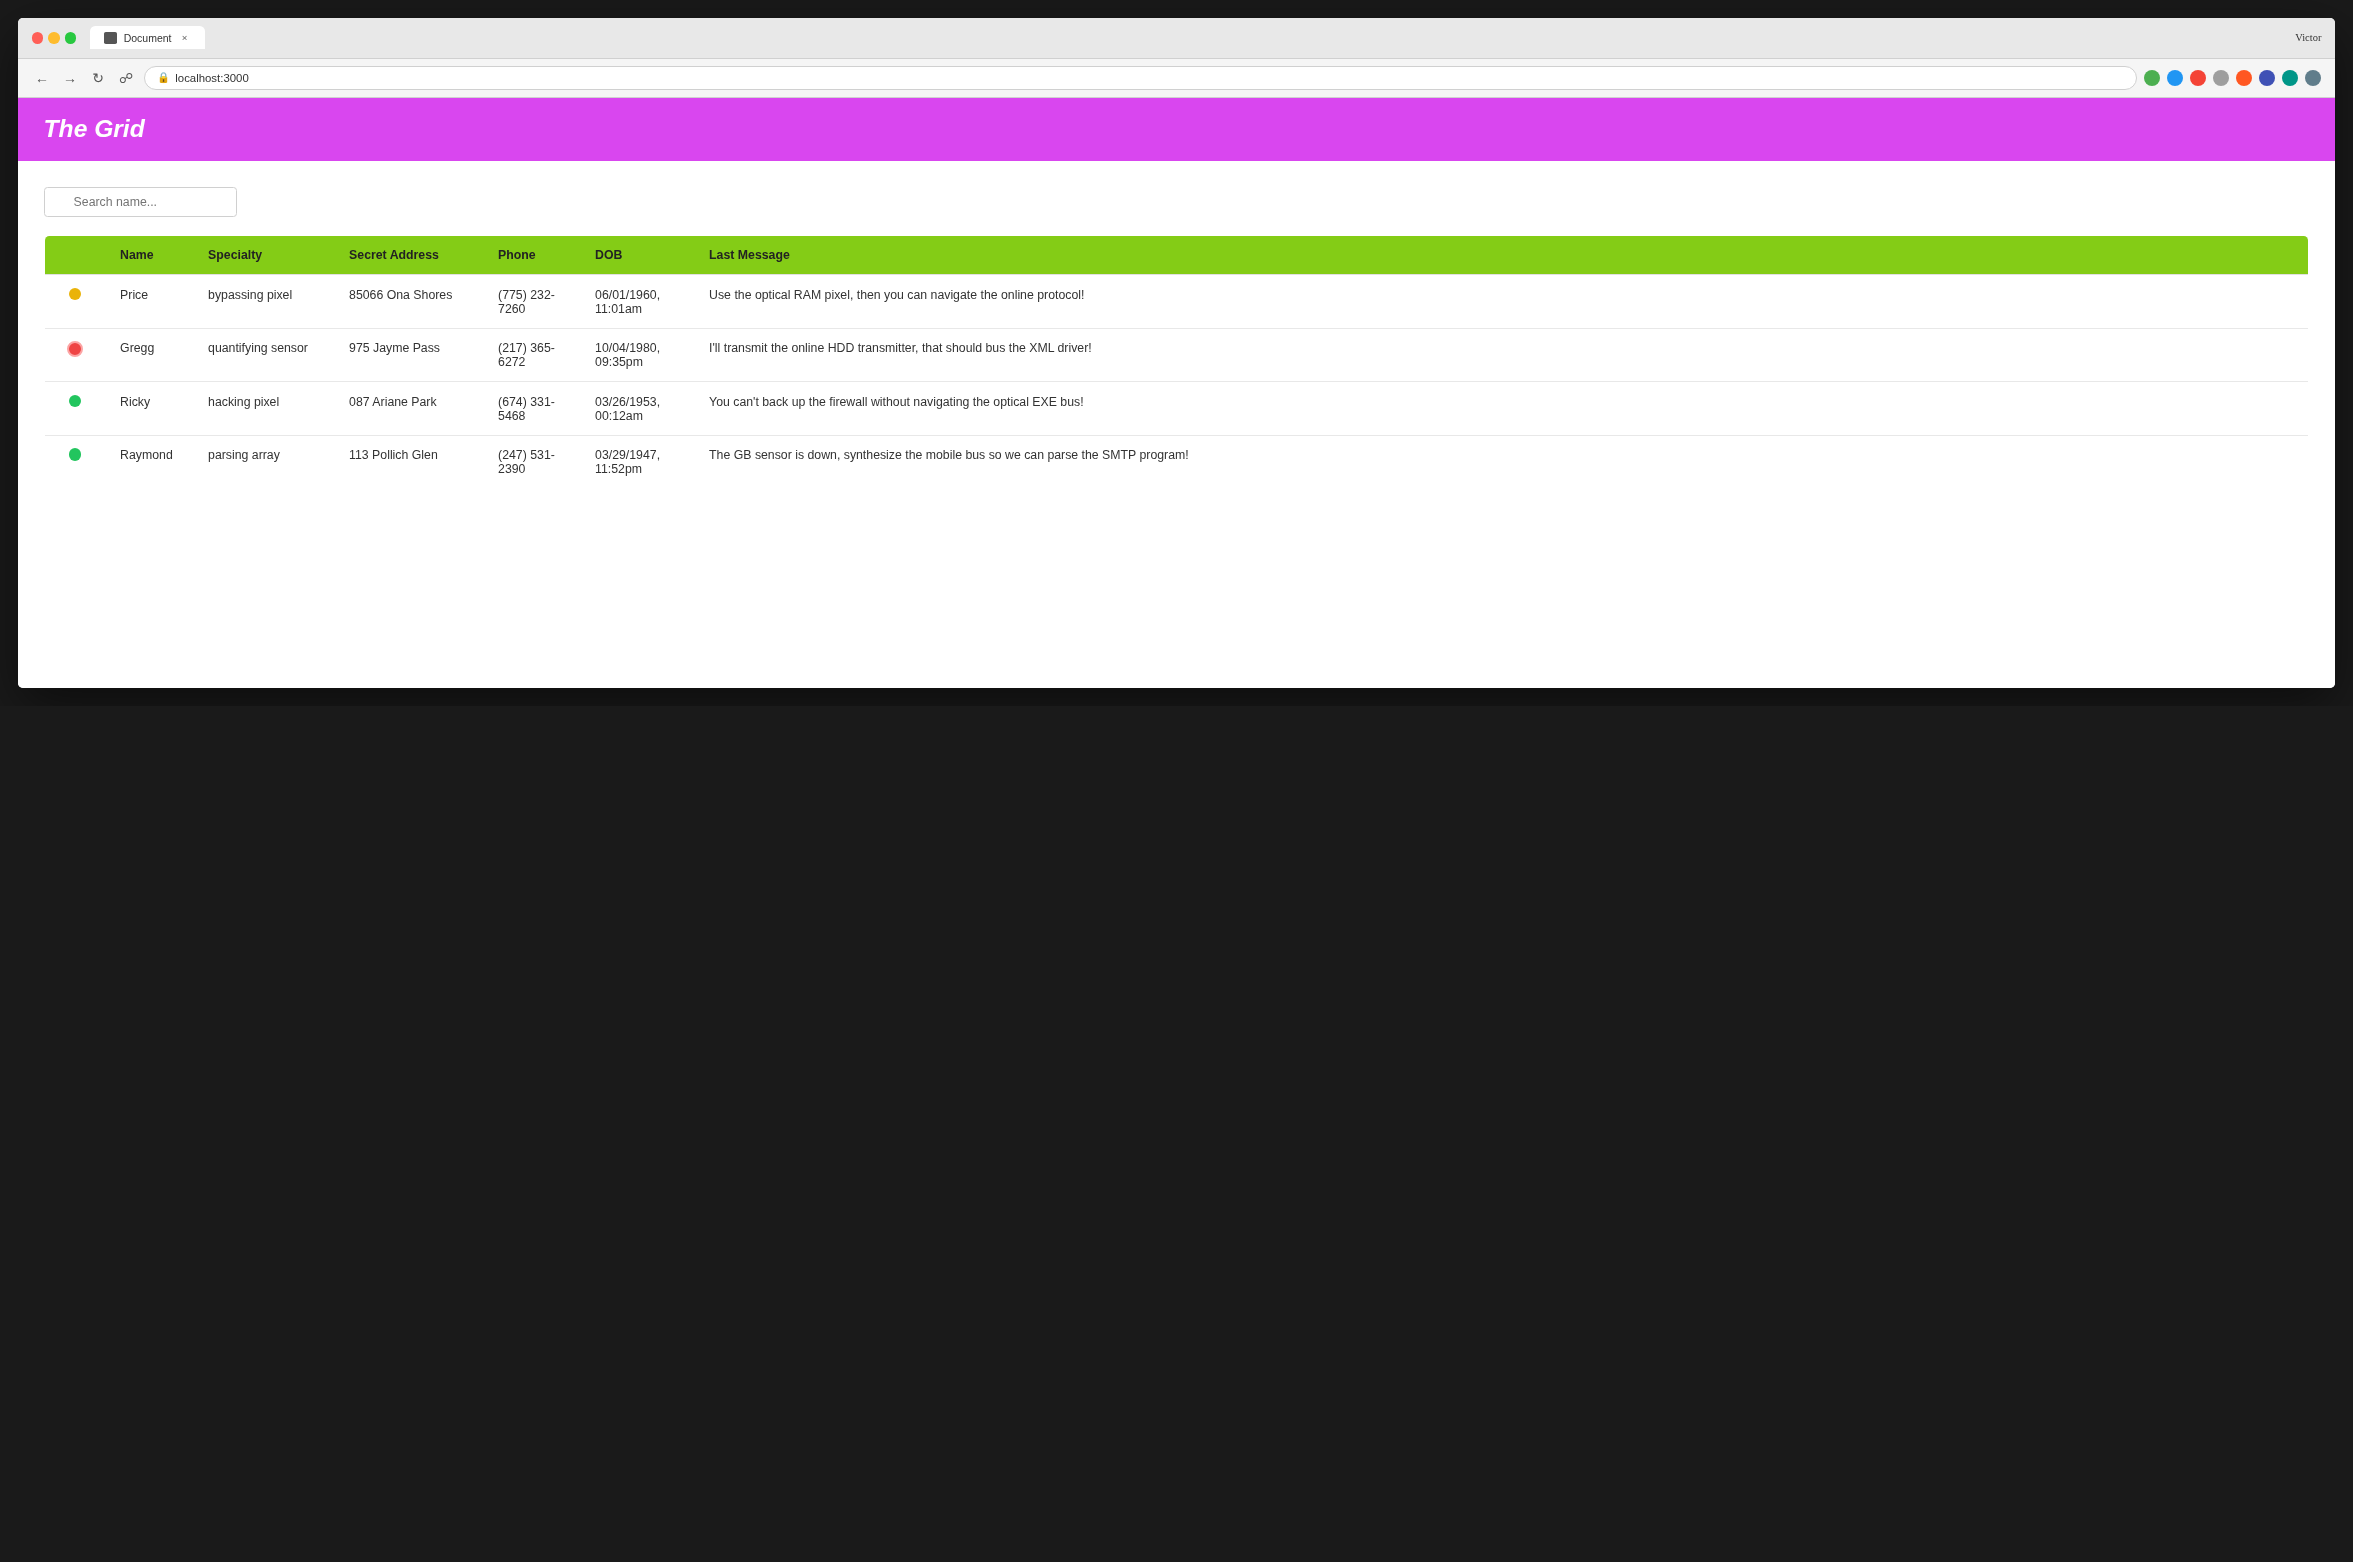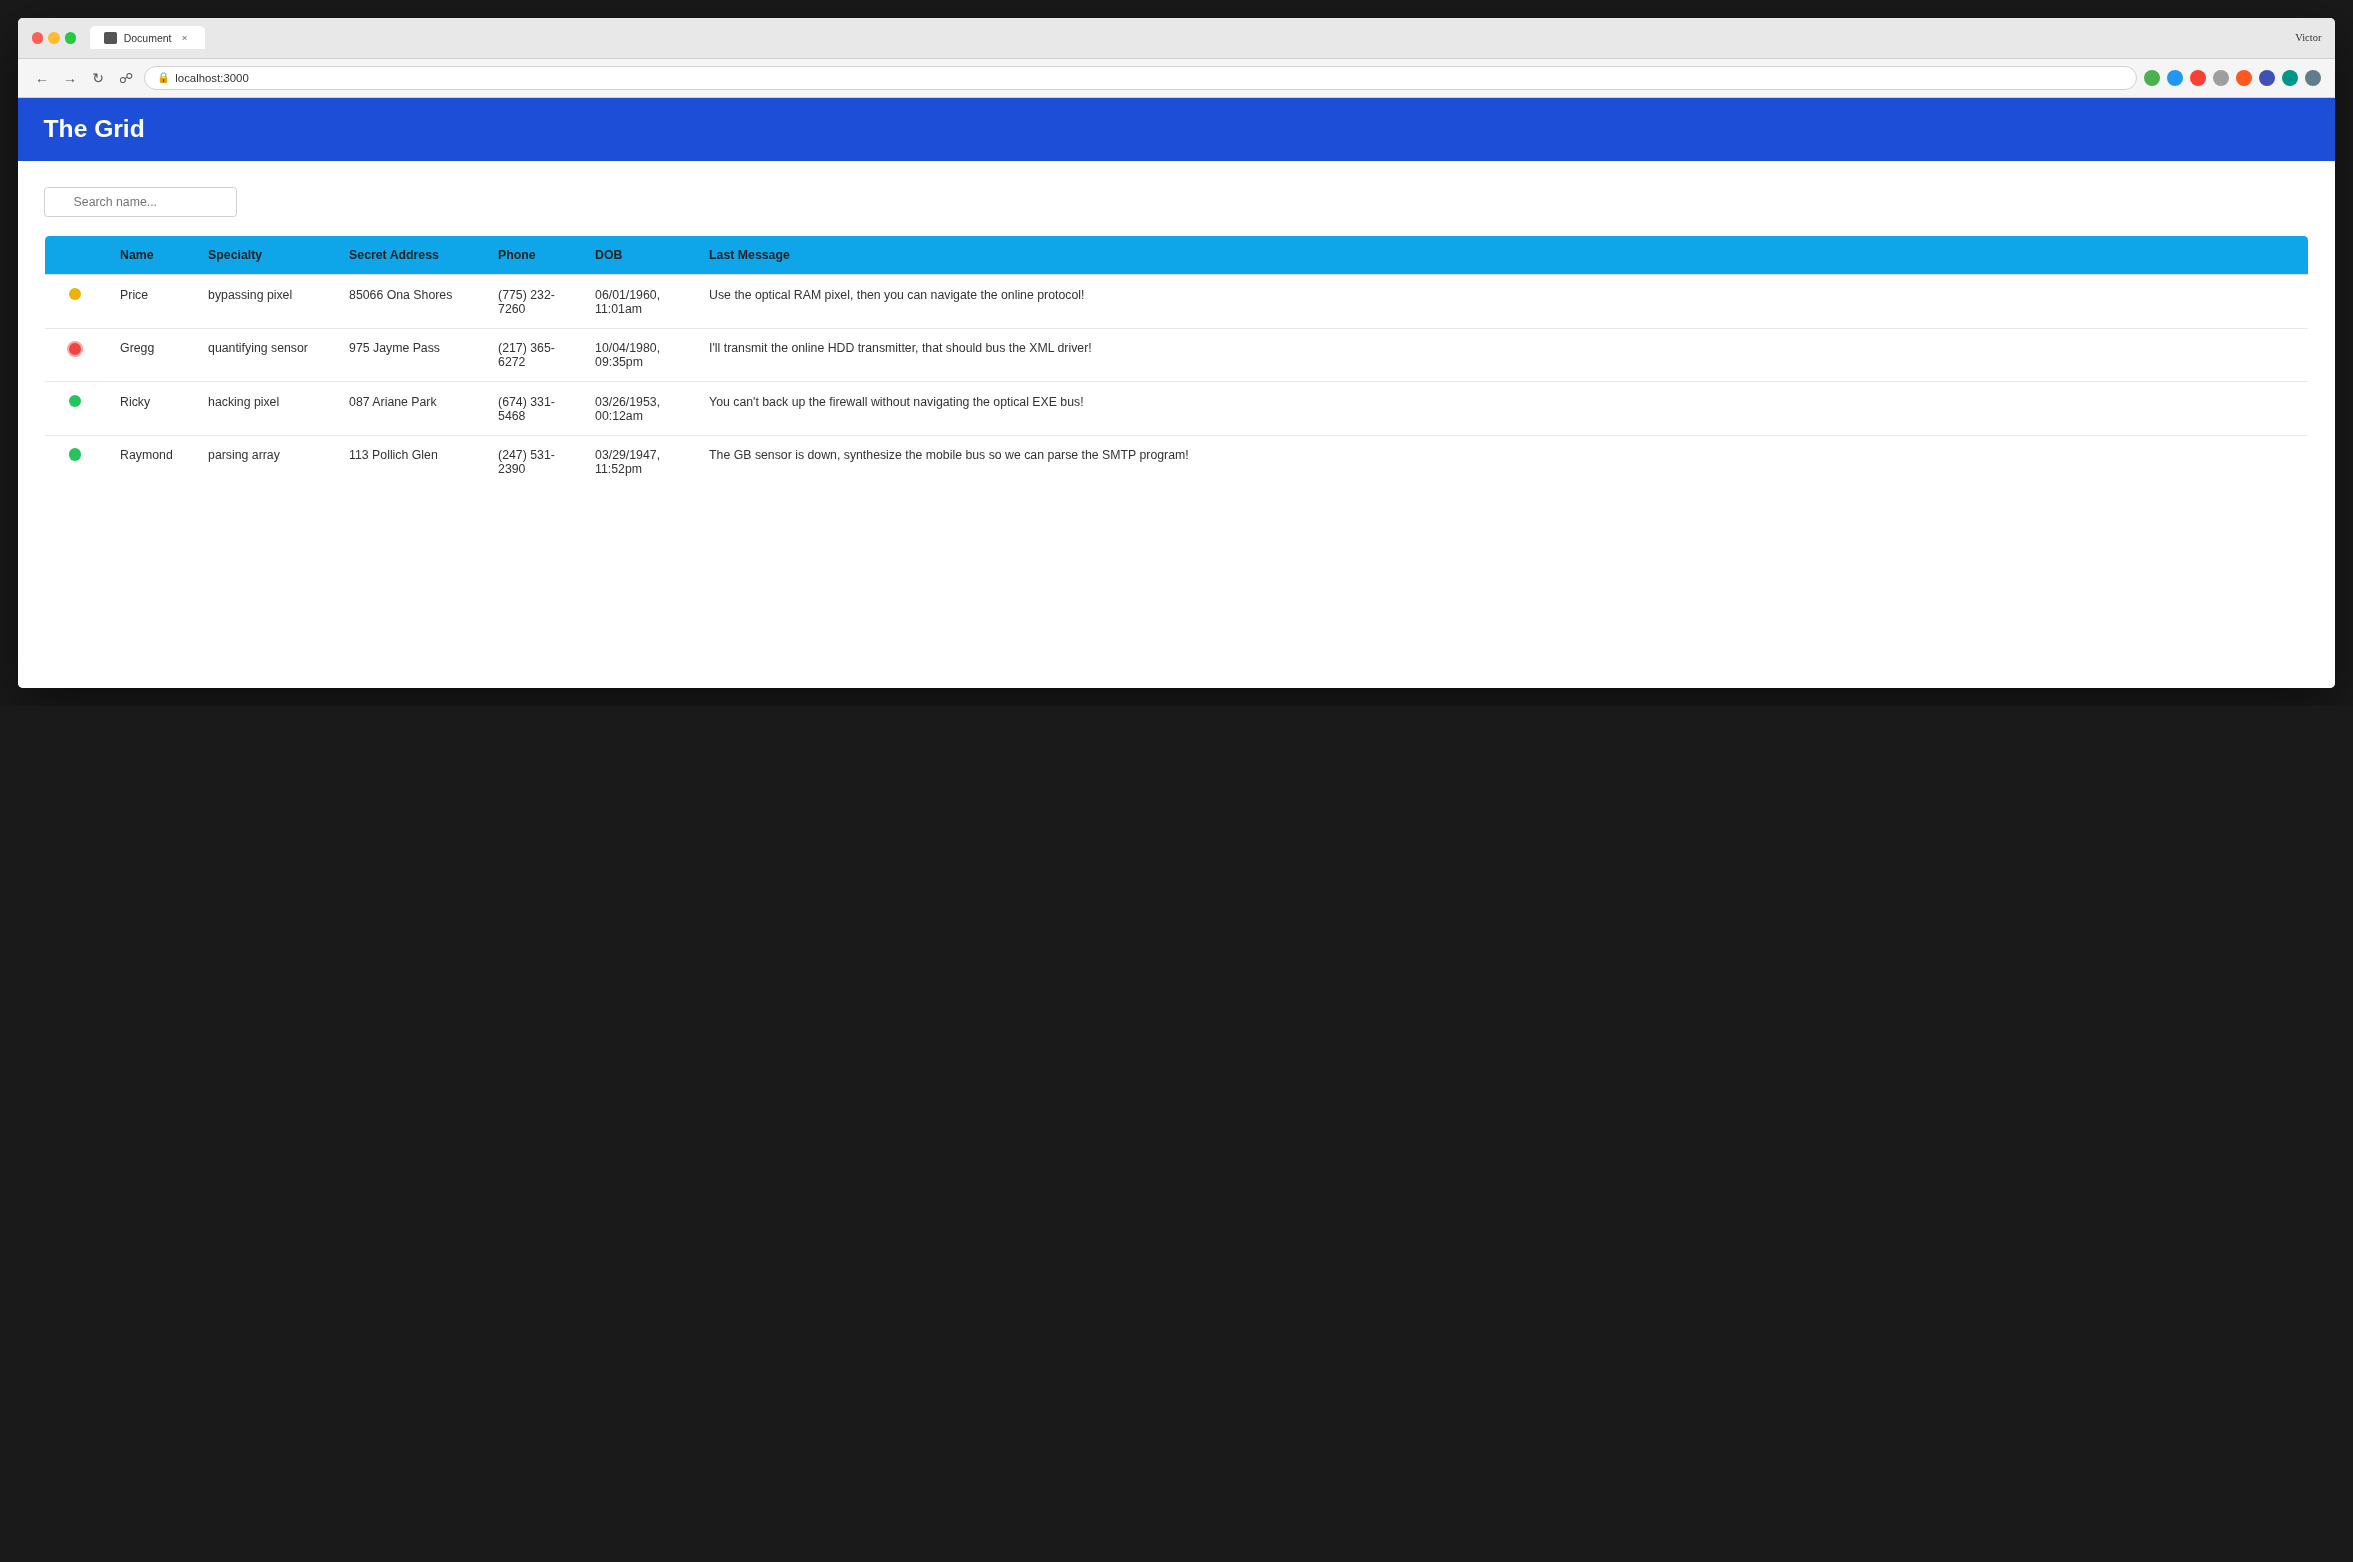--- a/index.html
+++ b/index.html
@@ -131,22 +131,23 @@
     .ti-2 { background: #2196F3; }
     .ti-3 { background: #f44336; }
     .ti-4 { background: #9E9E9E; }
     .ti-5 { background: #FF5722; }
     .ti-6 { background: #3F51B5; }
     .ti-7 { background: #009688; }
     .ti-8 { background: #607D8B; }
 
     
     .app-header {
-      background: #1d4ed8;
+      background: #d946ef;
       padding: 17.6px 26px;
+      font-style: italic;
     }
     .app-header h1 {
       color: #fff;
       font-size: 24.6px;
       font-weight: 700;
     }
 
     .app-body {
       background: #fff;
       padding: 26px;
@@ -168,21 +169,21 @@
 
     
     .data-table {
       width: 100%;
       border-collapse: collapse;
       border: 0.9px solid #e0e0e0;
       border-radius: 5.3px;
       overflow: hidden;
     }
     .data-table th {
-      background: #0ea5e9;
+      background: #84cc16;
       padding: 12.3px 14px;
       text-align: left;
       font-weight: 600;
       font-size: 12.3px;
       color: #222;
       border-bottom: 0.9px solid #e0e0e0;
     }
     .data-table td {
       padding: 12.3px 14px;
       border-bottom: 0.9px solid #e8e8e8;

